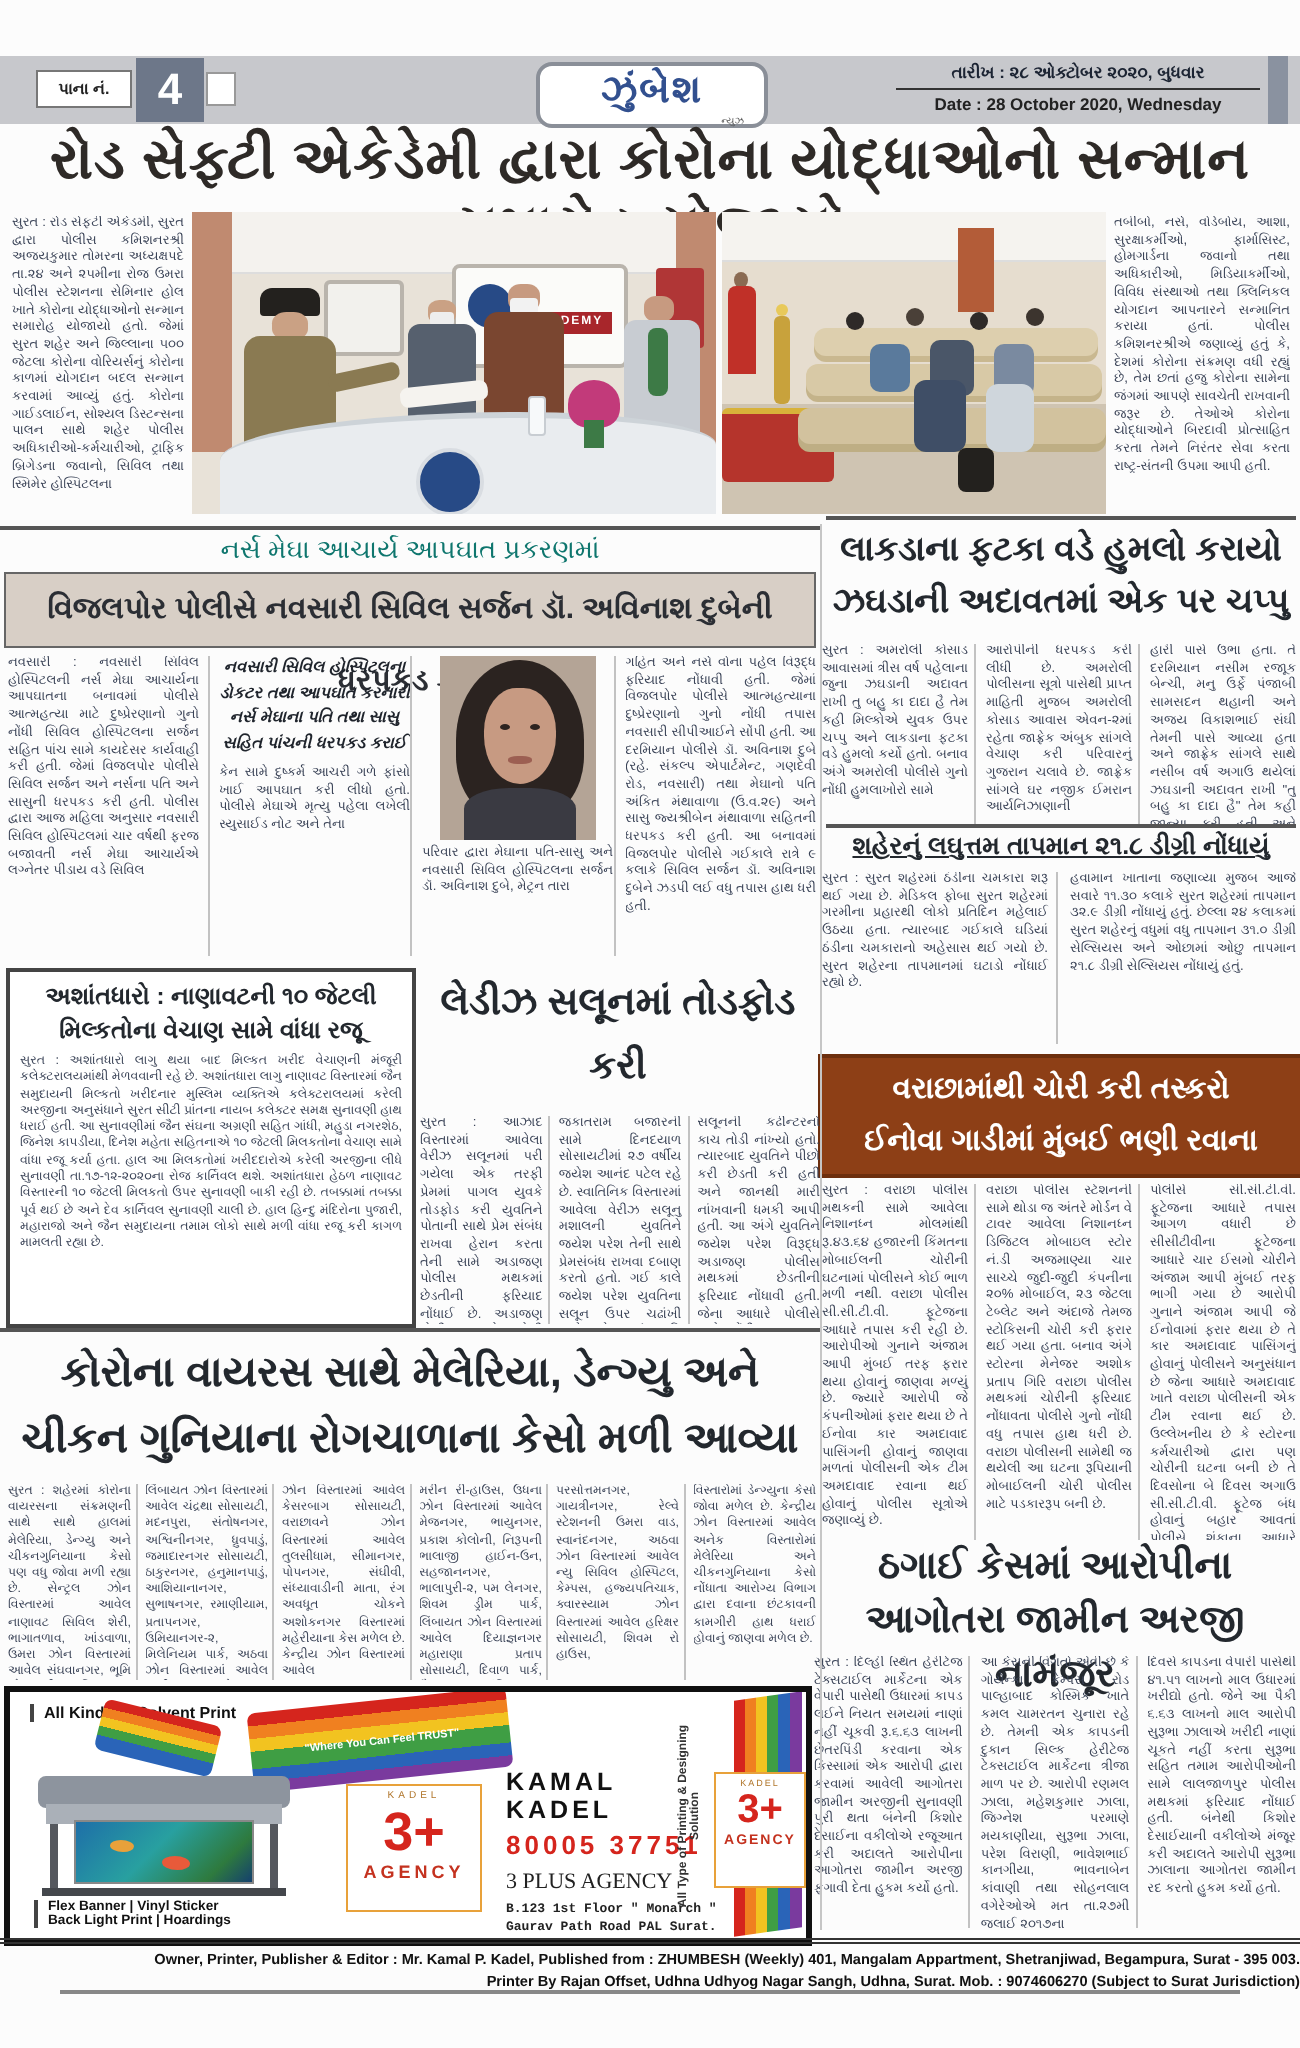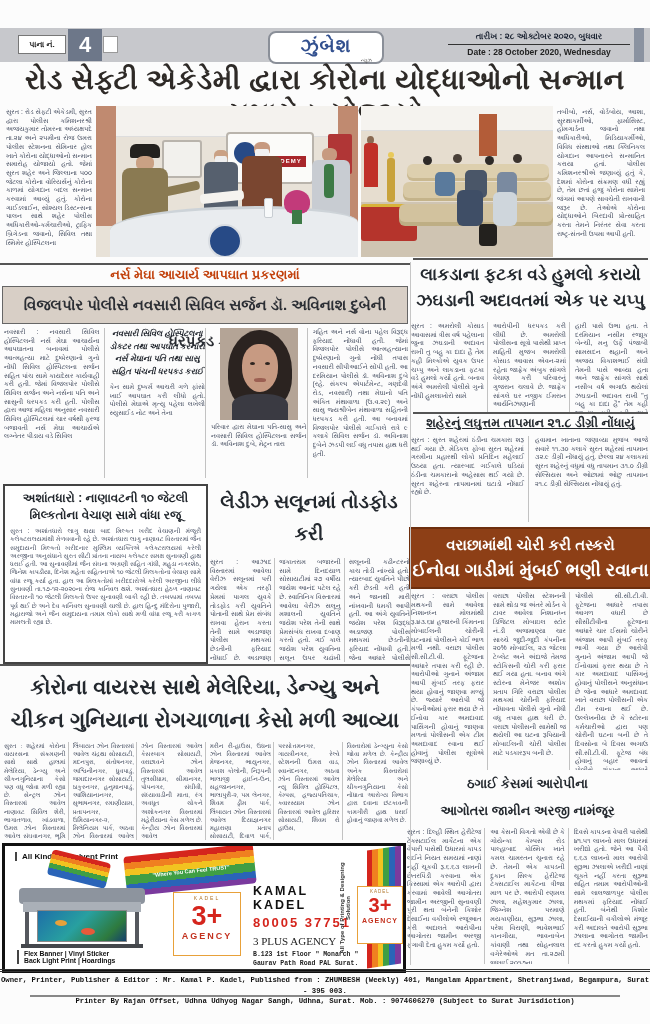--- a/index.html
+++ b/index.html
@@ -24,33 +24,33 @@
   
   #mainhl{left:0;top:64px;width:650px;text-align:center;font-size:28px;font-weight:bold;
           color:#2e2a27;letter-spacing:.5px;}
   
   .col{font-size:6.6px;line-height:1.32;color:#3a4357;text-align:justify;}
   .vr{border-right:1px solid #c2c2c2;}
   .rule{background:#555;}
   
   .ph{overflow:hidden;background:#ddd;}
   
-  .kick{font-size:13px;font-weight:bold;color:#c2410c;text-align:center;}
+  .kick{font-size:13px;font-weight:normal;color:#0f766e;text-align:center;}
   .hlbox{background:#d8cfc6;border:1px solid #666;text-align:center;font-weight:bold;
          color:#2b2e34;}
   .hl2{font-weight:bold;color:#23282e;text-align:center;}
   .maroon{background:#8d3f16;color:#fff;font-weight:bold;text-align:center;}
   .hlight{font-size:8.2px;font-weight:bold;font-style:italic;
           color:#1f242c;text-align:center;line-height:1.55;}
   
   #adbox{left:2px;top:843px;width:398px;height:124px;background:#fff;border:3px solid #101010;overflow:hidden;}
   .adtxt{color:#111;}
   
   #foot{left:0;top:969px;width:650px;border-top:3px double #333;}
-  .fline{font-size:7.3px;font-weight:bold;color:#111;text-align:center;line-height:1.45;font-family:Liberation Mono, monospace;}
+  .fline{font-size:7.3px;font-weight:bold;color:#111;text-align:right;line-height:1.45;}
   #footrule{left:30px;top:995px;width:590px;height:2px;background:#888;}
 </style>
 </head>
 <body>
 
 <div id="page">
 
   <div class="abs" id="band"></div>
   <div class="abs" id="pglabel">પાના નં.</div>
   <div class="abs" id="pgnum">4</div>
@@ -167,21 +167,21 @@
 
   <div class="abs rule" style="left:413px;top:412px;width:235px;height:1.5px;"></div>
   <div class="abs hl2" style="left:411px;top:416px;width:239px;font-size:12.5px;text-decoration:underline;">શહેરનું લઘુત્તમ તાપમાન ૨૧.૮ ડીગ્રી નોંધાયું</div>
   <div class="abs" style="left:411px;top:436px;width:237px;height:86px;display:flex;gap:6px;">
     <div class="col vr" style="width:114px;padding-right:4px;overflow:hidden;">સુરત : સુરત શહેરમાં ઠંડીના ચમકારા શરૂ થઈ ગયા છે. મેડિકલ ફોબા સુરત શહેરમાં ગરમીના પ્રહારથી લોકો પ્રતિદિન મહેલાઈ ઉઠયા હતા. ત્યારબાદ ગઈકાલે ઘડિયાં ઠંડીના ચમકારાનો અહેસાસ થઈ ગયો છે. સુરત શહેરના તાપમાનમાં ઘટાડો નોંધાઈ રહ્યો છે.</div>
     <div class="col" style="width:114px;overflow:hidden;">હવામાન ખાતાના જણાવ્યા મુજબ આજે સવારે ૧૧.૩૦ કલાકે સુરત શહેરમાં તાપમાન ૩૨.૯ ડીગ્રી નોંધાયું હતું. છેલ્લા ૨૪ કલાકમાં સુરત શહેરનું વધુમાં વધુ તાપમાન ૩૧.૦ ડીગ્રી સેલ્સિયસ અને ઓછામાં ઓછુ તાપમાન ૨૧.૮ ડીગ્રી સેલ્સિયસ નોંધાયું હતું.</div>
   </div>
 
   <div class="abs maroon" style="left:409px;top:527px;width:239px;height:58px;border:2px solid #6d2f0e;">
     <div style="font-size:15px;line-height:27px;margin-top:2px;">વરાછામાંથી ચોરી કરી તસ્કરો</div>
-    <div style="font-size:18px;line-height:25px;">ઈનોવા ગાડીમાં મુંબઈ ભણી રવાના</div>
+    <div style="font-size:15px;line-height:25px;">ઈનોવા ગાડીમાં મુંબઈ ભણી રવાના</div>
   </div>
 
   <div class="abs" style="left:411px;top:592px;width:237px;height:178px;display:flex;gap:5px;">
     <div class="col vr" style="width:75px;padding-right:3px;overflow:hidden;">સુરત : વરાછા પોલીસ મથકની સામે આવેલા નિશાનધ્ન મોલમાંથી રૂ.૪૩.૬૪ હજારની કિંમતના મોબાઈલની ચોરીની ઘટનામાં પોલીસને કોઈ ભાળ મળી નથી. વરાછા પોલીસ સી.સી.ટી.વી. ફૂટેજના આધારે તપાસ કરી રહી છે. આરોપીઓ ગુનાને અંજામ આપી મુંબઈ તરફ ફરાર થયા હોવાનું જાણવા મળ્યું છે. જ્યારે આરોપી જે કંપનીઓમાં ફરાર થયા છે તે ઈનોવા કાર અમદાવાદ પાસિંગની હોવાનું જાણવા મળતાં પોલીસની એક ટીમ અમદાવાદ રવાના થઈ હોવાનું પોલીસ સૂત્રોએ જણાવ્યું છે.</div>
     <div class="col vr" style="width:75px;padding-right:3px;overflow:hidden;">વરાછા પોલીસ સ્ટેશનની સામે થોડા જ અંતરે મોર્ડન વે ટાવર આવેલા નિશાનધ્ન ડિજિટલ મોબાઇલ સ્ટોર નં.ડી અજમાણ્યા ચાર સાચ્ચે જુદી-જુદી કંપનીના ૨૦% મોબાઈલ, ૨૩ જેટલા ટેબ્લેટ અને અંદાજે તેમજ સ્ટોકિસની ચોરી કરી ફરાર થઈ ગયા હતા. બનાવ અંગે સ્ટોરના મેનેજર અશોક પ્રતાપ ગિરિ વરાછા પોલીસ મથકમાં ચોરીની ફરિયાદ નોંધાવતા પોલીસે ગુનો નોંધી વધુ તપાસ હાથ ધરી છે. વરાછા પોલીસની સામેથી જ થયેલી આ ઘટના રૂપિયાની મોબાઈલની ચોરી પોલીસ માટે પડકારરૂપ બની છે.</div>
     <div class="col" style="width:75px;overflow:hidden;">પોલીસે સી.સી.ટી.વી. ફૂટેજના આધારે તપાસ આગળ વધારી છે સીસીટીવીના ફૂટેજના આધારે ચાર ઈસમો ચોરીને અંજામ આપી મુંબઈ તરફ ભાગી ગયા છે આરોપી ગુનાને અંજામ આપી જે ઈનોવામાં ફરાર થયા છે તે કાર અમદાવાદ પાસિંગનું હોવાનું પોલીસને અનુસંધાન છે જેના આધારે અમદાવાદ ખાતે વરાછા પોલીસની એક ટીમ રવાના થઈ છે. ઉલ્લેખનીય છે કે સ્ટોરના કર્મચારીઓ દ્વારા પણ ચોરીની ઘટના બની છે તે દિવસોના બે દિવસ અગાઉ સી.સી.ટી.વી. ફૂટેજ બંધ હોવાનું બહાર આવતાં પોલીસે શંકાના આધારે તપાસ ચાલુ કરી હોવાનું જાણવા મળ્યું હતું.</div>
   </div>
 
   <div class="abs" style="left:3px;top:484px;width:201px;height:176px;border:2px solid #444;background:#fff;overflow:hidden;">
     <div class="hl2" style="font-size:12px;line-height:17px;margin-top:4px;">અશાંતધારો : નાણાવટની ૧૦ જેટલી</div>
@@ -205,21 +205,21 @@
   </div>
   <div class="abs" style="left:4px;top:742px;width:404px;height:98px;display:flex;gap:4px;">
     <div class="col vr" style="width:63px;padding-right:2px;overflow:hidden;font-size:6.2px;">સુરત : શહેરમાં કોરોના વાયરસના સંક્રમણની સાથે સાથે હાલમાં મેલેરિયા, ડેન્ગ્યુ અને ચીકનગુનિયાના કેસો પણ વધુ જોવા મળી રહ્યા છે. સેન્ટ્રલ ઝોન વિસ્તારમાં આવેલ નાણાવટ સિવિલ શેરી, ભાગાતળાવ, ખાંડવાળા, ઉમરા ઝોન વિસ્તારમાં આવેલ સંઘવાનગર, ભૂમિ સોસાયટી, વિદ્યાનગર, કાંઠ ગામ,</div>
     <div class="col vr" style="width:63px;padding-right:2px;overflow:hidden;font-size:6.2px;">લિંબાયત ઝોન વિસ્તારમાં આવેલ ચંદ્રથા સોસાયટી, મદનપુરા, સંતોષનગર, અશ્વિનીનગર, ધ્રુવપાડું, જમાદારનગર સોસાયટી, ઠાકુરનગર, હનુમાનપાડું, આશિયાનાનગર, સુભાષનગર, રમાણીયામ, પ્રતાપનગર, ઉમિયાનગર-૨, મિલેનિયમ પાર્ક, અઠવા ઝોન વિસ્તારમાં આવેલ કાલીદાસ ભાડજવેન્ટ,</div>
     <div class="col vr" style="width:63px;padding-right:2px;overflow:hidden;font-size:6.2px;">ઝોન વિસ્તારમાં આવેલ કેસરબાગ સોસાયટી, વરાછાવને ઝોન વિસ્તારમાં આવેલ તુલસીધામ, સીમાનગર, પોપનગર, સંઘીવી, સંધ્યાવાડીની માતા, રંગ અવધૂત ચોકને અશોકનગર વિસ્તારમાં મહેરીયાના કેસ મળેલ છે. કેન્દ્રીય ઝોન વિસ્તારમાં આવેલ</div>
     <div class="col vr" style="width:63px;padding-right:2px;overflow:hidden;font-size:6.2px;">મરીન રી-હાઉસ, ઉધના ઝોન વિસ્તારમાં આવેલ મેજનગર, ભાયુનગર, પ્રકાશ કોલોની, નિરૂપની ભાલાજી હાઈન-ઉન, સહજાનનગર, ભાલાપુરી-૨, ૫મ લેનગર, શિવમ ડ્રીમ પાર્ક, લિંબાયત ઝોન વિસ્તારમાં આવેલ દિયાજ્ઞનગર મહારાણા પ્રતાપ સોસાયટી, દિવાળ પાર્ક, નૈયાલનગર, શાંતિનગર,</div>
     <div class="col vr" style="width:63px;padding-right:2px;overflow:hidden;font-size:6.2px;">પરસોત્તમનગર, ગાયત્રીનગર, રેલ્વે સ્ટેશનની ઉમરા વાડ, સ્વાનંદનગર, અઠવા ઝોન વિસ્તારમાં આવેલ ન્યુ સિવિલ હોસ્પિટલ, કેમ્પસ, હજ્યપતિચાક, ક્વારસ્યામ ઝોન વિસ્તારમાં આવેલ હરિક્ષર સોસાયટી, શિવમ રો હાઉસ,</div>
     <div class="col" style="width:63px;overflow:hidden;font-size:6.2px;">વિસ્તારોમાં ડેન્ગ્યુના કેસો જોવા મળેલ છે. કેન્દ્રીય ઝોન વિસ્તારમાં આવેલ અનેક વિસ્તારોમાં મેલેરિયા અને ચીકનગુનિયાના કેસો નોંધાતા આરોગ્ય વિભાગ દ્વારા દવાના છંટકાવની કામગીરી હાથ ધરાઈ હોવાનું જાણવા મળેલ છે.</div>
   </div>
 
-  <div class="abs hl2" style="left:405px;top:770px;width:245px;font-size:13px;line-height:27px;">
+  <div class="abs hl2" style="left:405px;top:770px;width:245px;font-size:19px;line-height:27px;">
     <div>ઠગાઈ કેસમાં આરોપીના</div>
     <div>આગોતરા જામીન અરજી નામંજૂર</div>
   </div>
   <div class="abs" style="left:407px;top:828px;width:241px;height:136px;display:flex;gap:5px;">
     <div class="col vr" style="width:76px;padding-right:3px;overflow:hidden;">સુરત : દિલ્હી સ્થિત હેરીટેજ ટેક્સટાઈલ માર્કેટના એક વેપારી પાસેથી ઉધારમાં કાપડ લઈને નિયત સમયમાં નાણાં નહીં ચૂકવી રૂ.૬.૬૩ લાખની છેતરપિંડી કરવાના એક કિસ્સામાં એક આરોપી દ્વારા કરવામાં આવેલી આગોતરા જામીન અરજીની સુનાવણી પુરી થતા બંનેની કિશોર દેસાઈના વકીલોએ રજૂઆત કરી અદાલતે આરોપીના આગોતરા જામીન અરજી ફગાવી દેતા હુકમ કર્યો હતો.</div>
     <div class="col vr" style="width:76px;padding-right:3px;overflow:hidden;">આ કેસની વિગતો એવી છે કે ગોયેન્કા કેમ્પસ રોડ પાલ્હાબાદ કોસ્મિક ખાતે કમલ ચામરતન ચુનારા રહે છે. તેમની એક કાપડની દુકાન સિલ્ક હેરીટેજ ટેક્સટાઈલ માર્કેટના ત્રીજા માળ પર છે. આરોપી રણમલ ઝાલા, મહેશકુમાર ઝાલા, જિગ્નેશ પરમાણે મયકાણીયા, સુરૂભા ઝાલા, પરેશ વિરાણી, ભાવેશભાઈ કાનગીયા, ભાવનાબેન કાંવાણી તથા સોહનલાલ વગેરેઓએ મત તા.૨૭મી જુલાઈ ૨૦૧૭ના</div>
     <div class="col" style="width:76px;overflow:hidden;">દિવસે કાપડના વેપારી પાસેથી ૪૧.૫૧ લાખનો માલ ઉધારમાં ખરીદ્યો હતો. જેને આ પૈકી ૬.૬૩ લાખનો માલ આરોપી સુરૂભા ઝાલાએ ખરીદી નાણાં ચૂકતે નહીં કરતા સુરૂભા સહિત તમામ આરોપીઓની સામે લાલજાળપુર પોલીસ મથકમાં ફરિયાદ નોંધાઈ હતી. બંનેથી કિશોર દેસાઈયાની વકીલોએ મંજૂર કરી અદાલતે આરોપી સુરૂભા ઝાલાના આગોતરા જામીન રદ કરતો હુકમ કર્યો હતો.</div>
   </div>
 
   <div class="abs" style="left:410px;top:262px;width:1px;height:703px;background:#c6c6c6;"></div>

